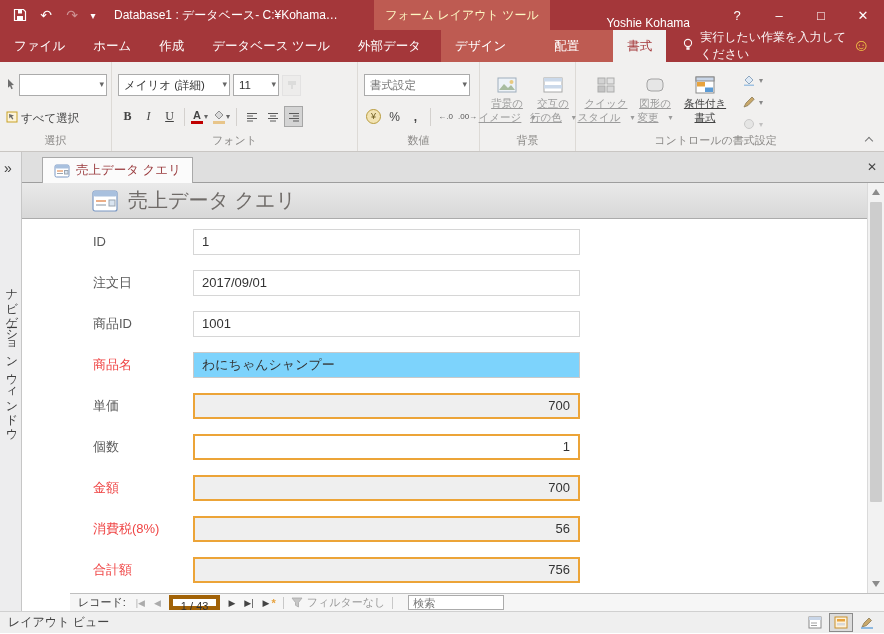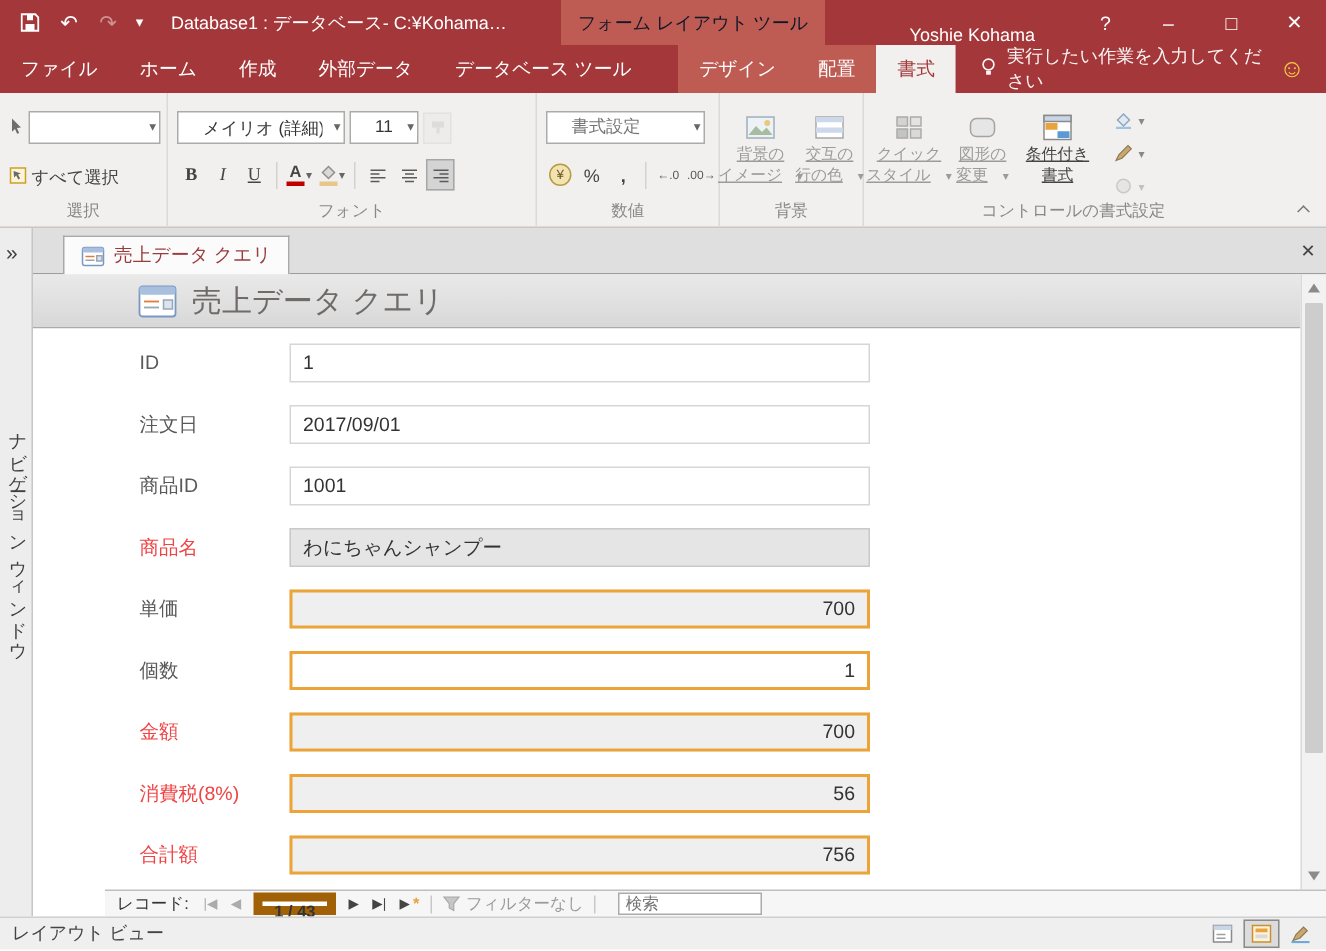--- a/index.html
+++ b/index.html
@@ -6,41 +6,41 @@
   html,body { width:884px; height:634px; overflow:hidden; background:#fff; }
   .app { position:relative; width:884px; height:634px; font-size:12px; color:#333; background:#fff; }
 
   
   .titlebar { position:absolute; left:0; top:0; width:884px; height:30px; background:#A4373A; display:flex; align-items:center; color:#fff; }
   .qat { display:flex; align-items:center; margin-left:8px; gap:2px; }
   .qbtn { width:24px; height:24px; display:flex; align-items:center; justify-content:center; font-size:14px; color:#fff; cursor:default; }
   .qbtn.dim { opacity:.45; }
   .qbtn.small { width:14px; font-size:10px; }
   .apptitle { margin-left:14px; font-size:12px; white-space:nowrap; }
-  .ctxheader { position:absolute; left:374px; top:0; width:176px; height:30px; background:#BE5B52; display:flex; align-items:center; justify-content:center; font-size:12px; color:#0f172a; }
+  .ctxheader { position:absolute; left:374px; top:0; width:176px; height:30px; background:#BE5B52; display:flex; align-items:center; justify-content:center; font-size:12px; color:#fef9c3; }
   .tb-right { margin-left:auto; display:flex; align-items:flex-end; }
   .username { font-size:12px; margin-right:26px; }
   .winbtn { width:42px; height:30px; display:flex; align-items:center; justify-content:center; font-size:13px; }
 
   
   .tabrow { position:absolute; left:0; top:30px; width:884px; height:32px; background:#A4373A; display:flex; align-items:stretch; color:#fff; }
   .rtab { display:flex; align-items:center; padding:0 14px; font-size:12.5px; white-space:nowrap; }
-  .ctxtabs { display:flex; align-items:stretch; background:#BE5B52; margin-left:17px; }
+  .ctxtabs { display:flex; align-items:stretch; background:#BE5B52; margin-left:6px;gap:20px; }
   .rtab.active { background:#F1F0EF; color:#A4373A; }
   .tellme { display:flex; align-items:center; gap:6px; margin-left:16px; font-size:12px; opacity:.95; }
   .smiley { margin-left:auto; margin-right:14px; display:flex; align-items:center; font-size:17px; color:#F5C945; }
 
   
   .ribbon { position:absolute; left:0; top:62px; width:884px; height:90px; background:#F1F0EF; border-bottom:1px solid #C9C6C3; display:flex; }
   .rgroup { position:relative; height:100%; border-right:1px solid #DDDAD6; }
   .glabel { position:absolute; bottom:3px; left:0; width:100%; text-align:center; font-size:11px; color:#8A8886; white-space:nowrap; }
   .row1 { position:absolute; top:12px; left:6px; display:flex; align-items:center; gap:3px; }
   .row2 { position:absolute; top:44px; left:6px; display:flex; align-items:center; gap:2px; }
   .combo { position:relative; background:#fff; border:1px solid #ABABAB; height:22px; display:flex; align-items:center; }
-  .combo input { border:none; outline:none; width:100%; height:100%; font-size:11.5px; padding:0 14px 0 16px; background:transparent; color:#333; }
+  .combo input { border:none; outline:none; width:100%; height:100%; font-size:11.5px; padding:0 14px 0 5px; background:transparent; color:#333; }
   .combo .caret { position:absolute; right:2px; top:4px; font-size:9px; color:#666; }
   .sbtn { min-width:19px; height:21px; display:flex; align-items:center; justify-content:center; font-size:12px; color:#444; border:1px solid transparent; }
   .sbtn.sel { background:#D4D4D4; border-color:#A6A6A6; }
   .sbtn.dis { opacity:.4; }
   .vsep { width:1px; height:18px; background:#D4D1CE; margin:0 3px; }
   .boldL { font-weight:bold; font-family:"Liberation Serif",serif; }
   .italL { font-style:italic; font-family:"Liberation Serif",serif; }
   .undL { text-decoration:underline; font-family:"Liberation Serif",serif; }
   .fontcolor { display:flex; flex-direction:column; align-items:center; line-height:10px; font-size:11px; font-weight:bold; color:#444; }
   .fontcolor .bar { width:12px; height:3px; background:#C00000; margin-top:1px; }
@@ -75,38 +75,38 @@
   .docarea { position:absolute; left:22px; top:183px; width:862px; height:410px; background:#fff; }
   .formheader { position:absolute; left:0; top:0; width:845px; height:36px; background:linear-gradient(#E9E9E9,#D8D8D8); border-bottom:1px solid #ABABAB; display:flex; align-items:center; padding-left:70px; gap:10px; }
   .formtitle { font-size:20px; color:#6F6B68; }
   .formbody { position:absolute; left:0; top:36px; width:845px; height:374px; background:#fff; padding-top:10px; }
   .handle { position:absolute; left:46px; top:39px; }
   .frow { position:relative; height:26px; margin:0 0 15px 0; }
   .flabel { position:absolute; left:71px; top:0; line-height:26px; font-size:13px; color:#595959; }
   .flabel.muted { color:#ef4444; }
   .fbox { position:absolute; left:171px; top:0; width:387px; height:26px; line-height:24px; font-size:13px; color:#333; padding:0 8px; }
   .b-normal { border:1px solid #D6D6D6; background:#fff; }
-  .b-gray { border:1px solid #C9C9C9; background:#e5e5e5; }
+  .b-gray { border:1px solid #C9C9C9; background:#7dd3fc; }
   .b-orange { border:2px solid #ECA438; background:#EFEFEF; line-height:22px; }
   .b-orange.bgwhite { background:#fff; }
   .aright { text-align:right; }
 
   
   .vscroll { position:absolute; right:0; top:0; width:17px; height:410px; background:#F2F2F2; border-left:1px solid #DADADA; }
   .sarrow { position:absolute; left:4px; width:0; height:0; border-left:4px solid transparent; border-right:4px solid transparent; }
   .sarrow.up { top:6px; border-bottom:6px solid #8B8B8B; }
   .sarrow.down { bottom:6px; border-top:6px solid #8B8B8B; }
   .sthumb { position:absolute; left:2px; top:19px; width:12px; height:300px; background:#CDCDCD; border-radius:1px; }
 
   
   .recordbar { position:absolute; left:22px; top:593px; width:862px; height:18px; background:#F6F6F6; border-top:1px solid #BFBFBF; display:flex; align-items:center; font-size:11px; color:#333;margin-left:48px; }
   .recordbar .rlabel { margin:0 6px 0 8px; }
   .navg { width:17px; text-align:center; font-size:9px; color:#444; }
   .navg.dis { color:#ABABAB; }
-  .reccount { border:6px solid #a16207; background:#fff; height:15px; line-height:14px; padding:0 8px; margin:0 3px; min-width:46px; text-align:center; font-size:11px;font-weight:bold; }
+  .reccount { border:4px solid #a16207; background:#fff; height:15px; line-height:14px; padding:0 8px; margin:0 3px; min-width:46px; text-align:center; font-size:11px; }
   .newstar { color:#E8A33D; font-weight:bold; margin-left:-3px; }
   .rsep { width:1px; height:12px; background:#C8C8C8; margin:0 7px; }
   .filterlbl { color:#9A9A9A; margin-left:4px; }
   .recsearch { width:96px; height:15px; border:1px solid #ABABAB; font-size:11px; padding:0 4px; outline:none; margin-left:8px; }
 
   
   .statusbar { position:absolute; left:0; top:611px; width:884px; height:22px; background:#EFEFEF; border-top:1px solid #D0D0D0; display:flex; align-items:center; }
   .viewname { margin-left:8px; font-size:12px; color:#444; }
   .viewbtns { margin-left:auto; margin-right:5px; display:flex; gap:2px; }
   .vbtn { width:24px; height:19px; display:flex; align-items:center; justify-content:center; border:1px solid transparent; }
@@ -138,22 +138,22 @@
       <span class="winbtn">–</span>
       <span class="winbtn">□</span>
       <span class="winbtn">✕</span>
     </div>
   </div>
 
   <div class="tabrow">
     <span class="rtab">ファイル</span>
     <span class="rtab">ホーム</span>
     <span class="rtab">作成</span>
+    <span class="rtab">データベース ツール</span>
     <span class="rtab">外部データ</span>
-    <span class="rtab">データベース ツール</span>
     <div class="ctxtabs">
       <span class="rtab">デザイン</span>
       <span class="rtab">配置</span>
       <span class="rtab active">書式</span>
     </div>
     <div class="tellme">
       <span>
         <svg width="12" height="14" viewBox="0 0 12 14">
             <circle cx="6" cy="5" r="3.6" fill="none" stroke="#fff" stroke-width="1.1"></circle>
             <rect x="4.4" y="9.2" width="3.2" height="2.6" fill="#fff"></rect>

